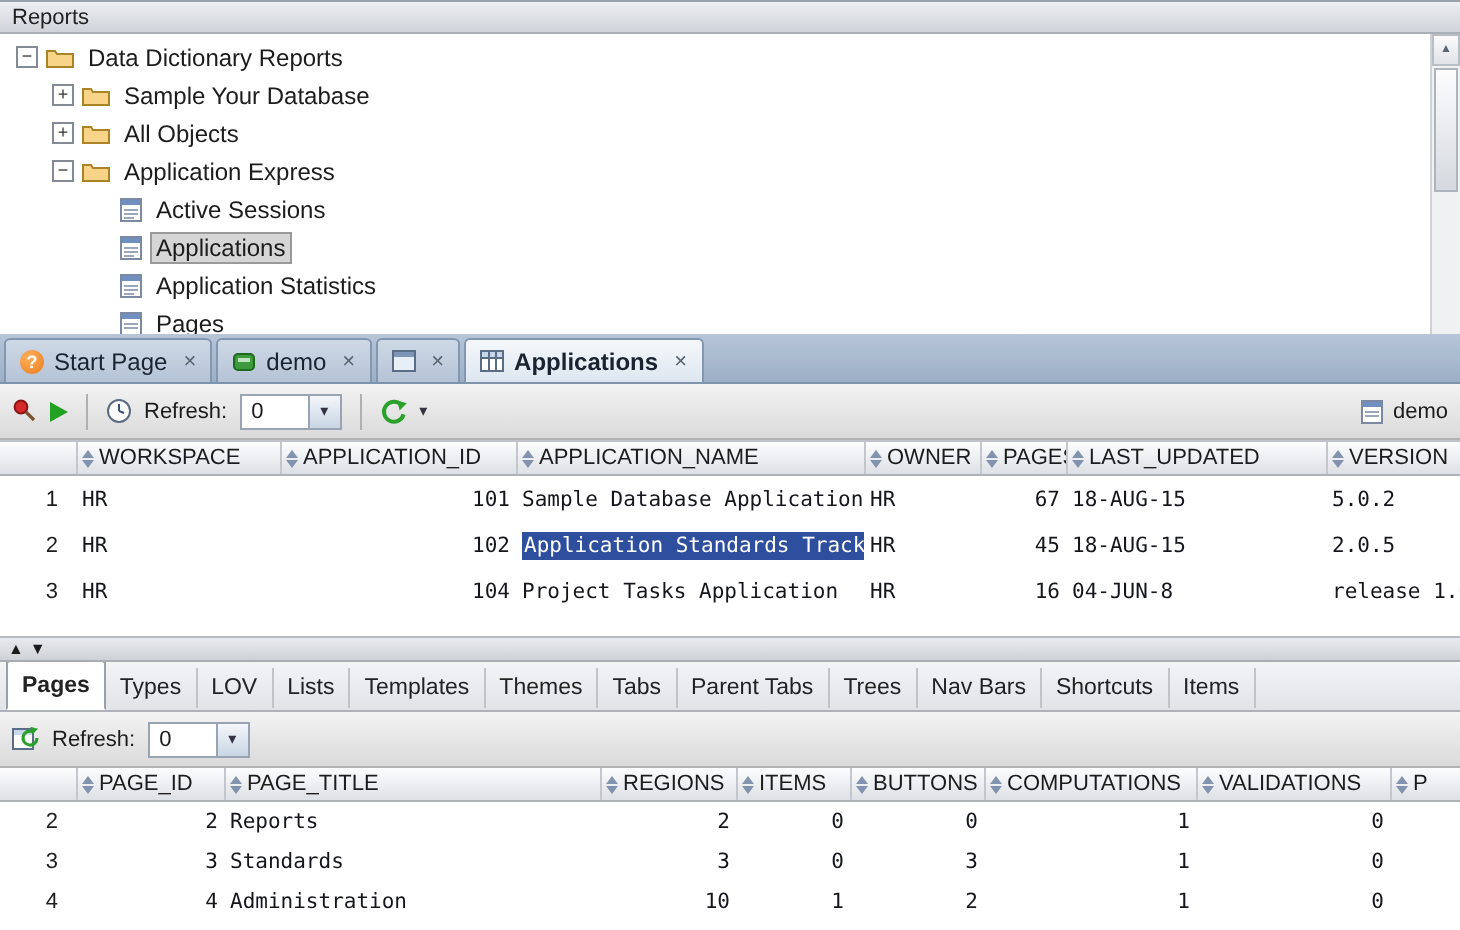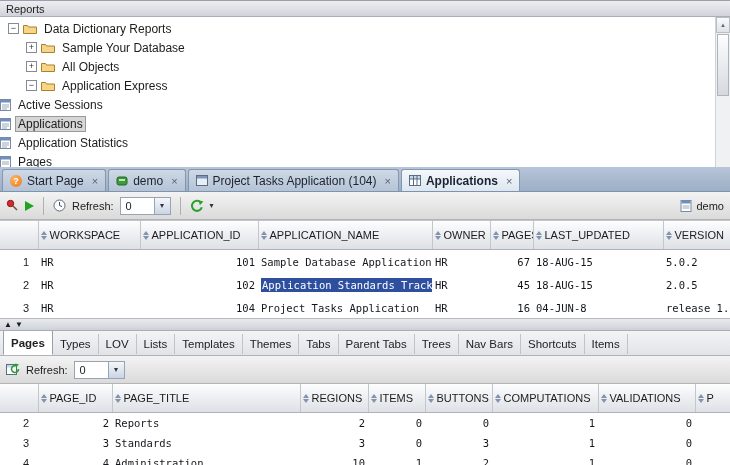--- a/index.html
+++ b/index.html
@@ -7,21 +7,21 @@
        font-family:"Liberation Sans",sans-serif;font-size:11px;color:#1c1c1c;text-decoration:underline;}
 
   
   .reports-header{position:absolute;left:0;top:0;width:730px;height:17px;box-sizing:border-box;
     background:linear-gradient(#eceef1,#d0d4da);border-top:1px solid #9aa0a8;border-bottom:1px solid #aab0b8;
     display:flex;align-items:center;padding-left:6px;color:#222;}
 
   
   .tree-panel{position:absolute;left:0;top:17px;width:730px;height:150px;background:#fff;overflow:hidden;padding-top:2px;box-sizing:border-box;}
   .tree-row{height:19px;display:flex;align-items:center;gap:4px;font-size:12px;white-space:nowrap;}
-  .lvl0{padding-left:8px}.lvl1{padding-left:26px}.lvl2{}
+  .lvl0{padding-left:8px}.lvl1{padding-left:26px}.lvl2{padding-left:60px}
   .expander{width:9px;height:9px;border:1px solid #848b94;background:#fff;display:inline-flex;
     align-items:center;justify-content:center;font-size:9px;line-height:7px;color:#333;flex:none;}
   .tree-label{padding:1px 3px;}
   .tree-row.selected .tree-label{background:#d6d6d6;border:1px solid #9a9a9a;padding:0 2px;}
   .icon{display:inline-flex;align-items:center;justify-content:center;flex:none;}
   .vscroll{position:absolute;right:0;top:17px;width:15px;height:150px;background:#f0f1f3;border-left:1px solid #cfd3d8;box-sizing:border-box;}
   .sb-btn{height:14px;border:1px solid #b9bec6;background:linear-gradient(#fbfbfc,#dfe2e7);
     display:flex;align-items:center;justify-content:center;font-size:6px;color:#5a6472;}
   .sb-thumb{margin:1px;height:60px;background:linear-gradient(#fdfdfe,#d5d9df);border:1px solid #aeb4bc;}
 
@@ -50,21 +50,21 @@
   .combo-btn{width:15px;height:100%;background:linear-gradient(#f4f7fa,#c9d5e4);border-left:1px solid #98a3b3;
     display:flex;align-items:center;justify-content:center;font-size:8px;color:#334;}
   .caret-small{font-size:8px;color:#334;}
   .toolbar-right{margin-left:auto;display:flex;align-items:center;gap:4px;padding-right:0;}
 
   
   .grid-area{position:absolute;left:0;background:#fff;overflow:hidden;}
   .apps-area{top:220px;width:730px;height:98px;border-top:1px solid #c0c4ca;box-sizing:border-box;}
   .pages-area{top:384px;width:730px;height:81px;box-sizing:border-box;}
   table.grid{border-collapse:collapse;table-layout:fixed;width:730px;}
-  th{height:28px;background:linear-gradient(#fdfdfe,#dde0e5);border-right:1px solid #c3c7cd;
+  th{height:16px;background:linear-gradient(#fdfdfe,#dde0e5);border-right:1px solid #c3c7cd;
      border-bottom:1px solid #aeb2b8;font-weight:normal;padding:0 2px;overflow:hidden;white-space:nowrap;font-size:11px;}
   .th-inner{display:flex;align-items:center;gap:3px;}
   td{padding:0 3px;overflow:hidden;white-space:nowrap;font-family:"DejaVu Sans Mono",monospace;font-size:10.5px;color:#14161c;}
   .apps-grid td{height:23px;}
   .pages-grid td{height:20px;}
   td.rownum{font-family:"Liberation Sans",sans-serif;font-size:11px;text-align:right;padding-right:9px;color:#1c1c1c;}
   td.num{text-align:right;}
   .sel{background:#2e4f9e;color:#fff;padding:1px 1px;}
   .sort{display:inline-flex;flex-direction:column;gap:1px;flex:none;}
   .sort i{width:0;height:0;border-left:3px solid transparent;border-right:3px solid transparent;display:block;}
@@ -202,21 +202,20 @@
       <span>demo</span>
       <span class="tab-close">×</span>
     </div>
     <div class="tab">
       <span class="icon">
           <svg width="12" height="11">
             <rect x="0.5" y="0.5" width="11" height="10" fill="#e8eef6" stroke="#5a6d86"></rect>
             <rect x="1" y="1" width="10" height="2.5" fill="#7d96b8"></rect>
           </svg>
         </span>
-      <span>Project Tasks Application (104)</span>
       <span class="tab-close">×</span>
     </div>
     <div class="tab active">
       <span class="icon">
           <svg width="12" height="11">
             <rect x="0.5" y="0.5" width="11" height="10" fill="#fff" stroke="#5a6d86"></rect>
             <rect x="1" y="1" width="10" height="3" fill="#c8d6ea"></rect>
             <line x1="0.5" y1="4" x2="11.5" y2="4" stroke="#5a6d86"></line>
             <line x1="4.5" y1="0.5" x2="4.5" y2="10.5" stroke="#5a6d86"></line>
             <line x1="8" y1="0.5" x2="8" y2="10.5" stroke="#5a6d86"></line>

